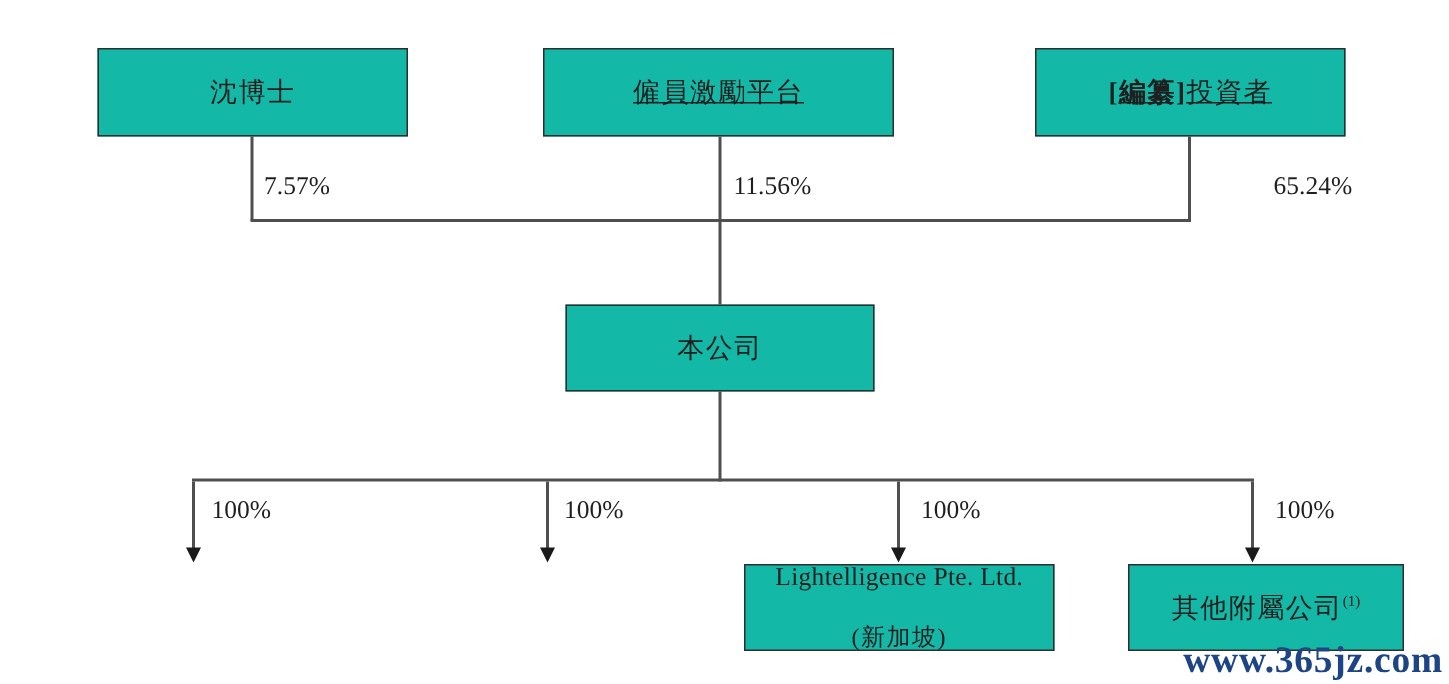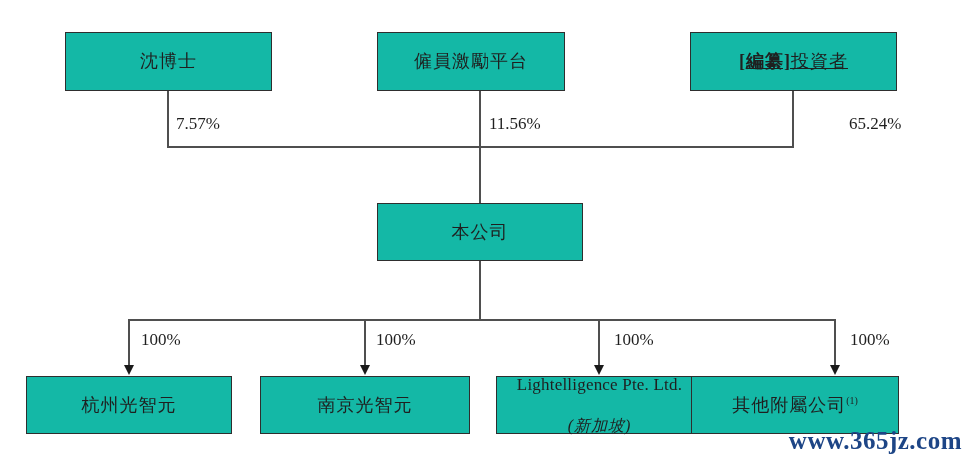--- a/index.html
+++ b/index.html
@@ -22,21 +22,21 @@
     border:1.5px solid var(--border);
     background:#14b8a6;
     display:flex;flex-direction:column;
     align-items:center;justify-content:center;
     font-size:18px;
     letter-spacing:1px;
     line-height:1.25;
     box-sizing:border-box;
   }
   .box .en{font-size:17px;letter-spacing:0.2px;}
-  .box .sub{font-style:italic;font-size:16px;display:block;}
+  .box .sub{font-size:16px;display:block;}
   .box sup{font-size:10px;vertical-align:super;line-height:0;letter-spacing:0;}
   .vline,.hline{position:absolute;background:var(--line);}
   .vline{width:2px;}
   .hline{height:2px;}
   .arrowhead{
     position:absolute;width:0;height:0;
     border-left:5px solid transparent;
     border-right:5px solid transparent;
     border-top:10px solid #1a1a1a;
   }
@@ -48,27 +48,27 @@
   .watermark{
     position:absolute;
     right:4px;bottom:1px;
     font-size:25px;
     font-weight:bold;
     color:var(--wm);
     letter-spacing:0.5px;
   }
   
   .b-shen{left:65px;top:32px;width:207px;height:59px;}
-  .b-platform{left:377px;top:32px;width:188px;height:59px;}
+  .b-platform{left:362px;top:32px;width:234px;height:59px;text-decoration:underline;}
   .b-investors{left:690px;top:32px;width:207px;height:59px;text-decoration:underline;}
   .b-company{left:377px;top:203px;width:206px;height:58px;}
   .b-hangzhou{left:26px;top:376px;width:206px;height:58px;}
   .b-nanjing{left:260px;top:376px;width:210px;height:58px;}
   .b-lightelligence{left:496px;top:376px;width:207px;height:58px;line-height:1.2;gap:20px;}
-  .b-other{left:691px;top:376px;width:208px;height:58px;}
+  .b-other{left:752px;top:376px;width:184px;height:58px;}
 </style>
 </head>
 <body>
 
 <div id="stage">
 
   <div class="vline" style="left:167px;top:91px;height:56px;"></div>
   <div class="vline" style="left:479px;top:91px;height:56px;"></div>
   <div class="vline" style="left:792px;top:91px;height:56px;"></div>
   <div class="hline" style="left:167px;top:146px;width:627px;"></div>
@@ -103,26 +103,20 @@
     <span>僱員激勵平台</span>
   </div>
   <div class="box b-investors">
     <span><b>[編纂]</b><span>投資者</span></span>
   </div>
 
   <div class="box b-company">
     <span>本公司</span>
   </div>
 
-  <div class="box b-hangzhou">
-    <span>杭州光智元</span>
-  </div>
-  <div class="box b-nanjing">
-    <span>南京光智元</span>
-  </div>
   <div class="box b-lightelligence">
     <span class="en">Lightelligence Pte. Ltd.</span>
     <span class="sub">(新加坡)</span>
   </div>
   <div class="box b-other">
     <span><span>其他附屬公司</span><sup>(1)</sup></span>
   </div>
 
   <div class="watermark">www.365jz.com</div>
 </div>

